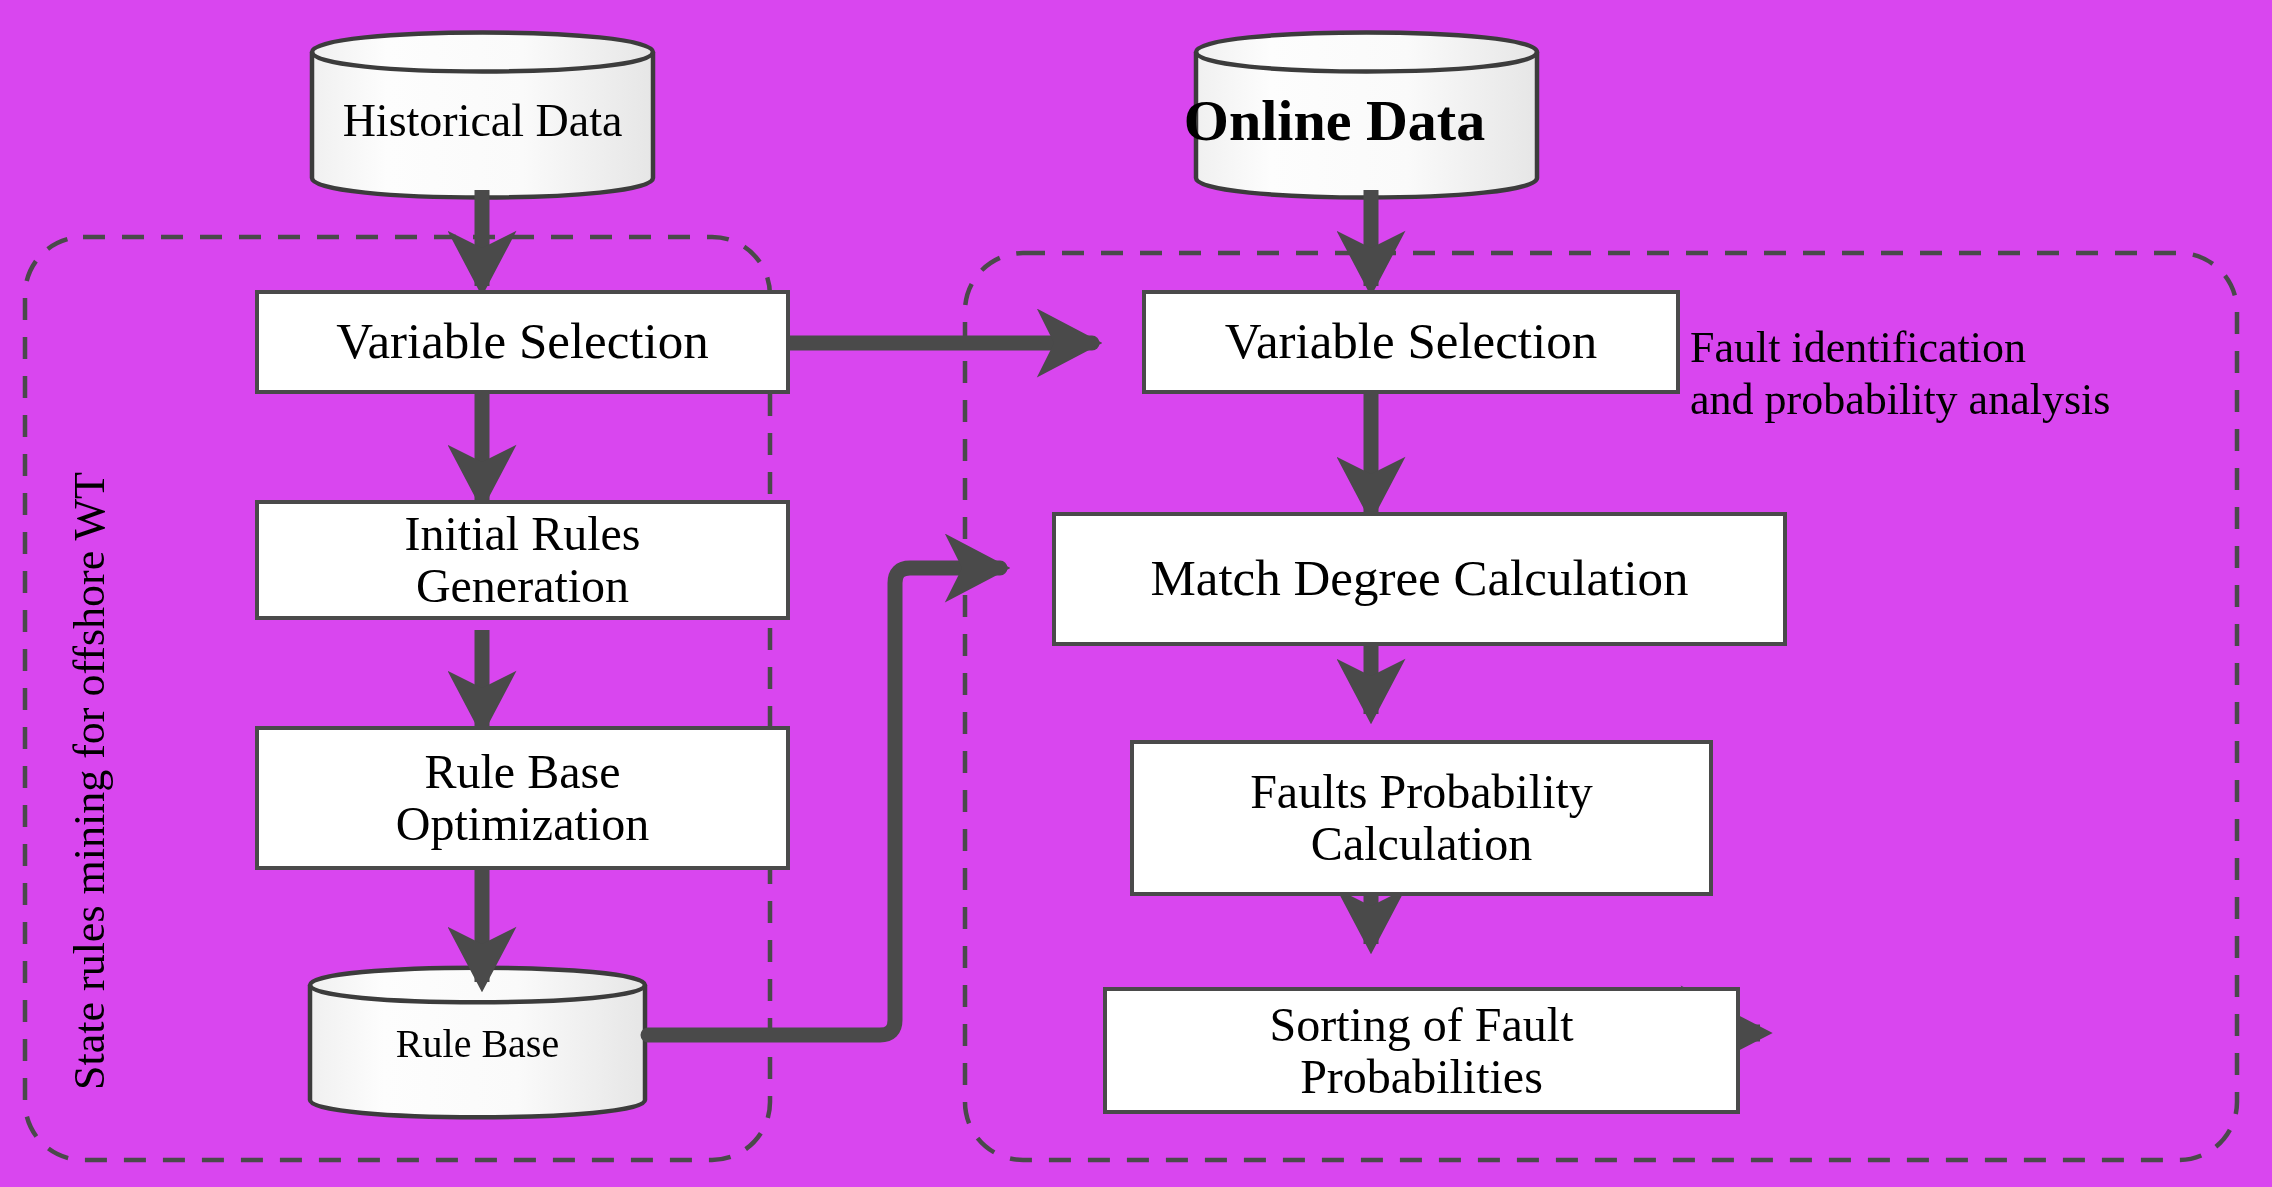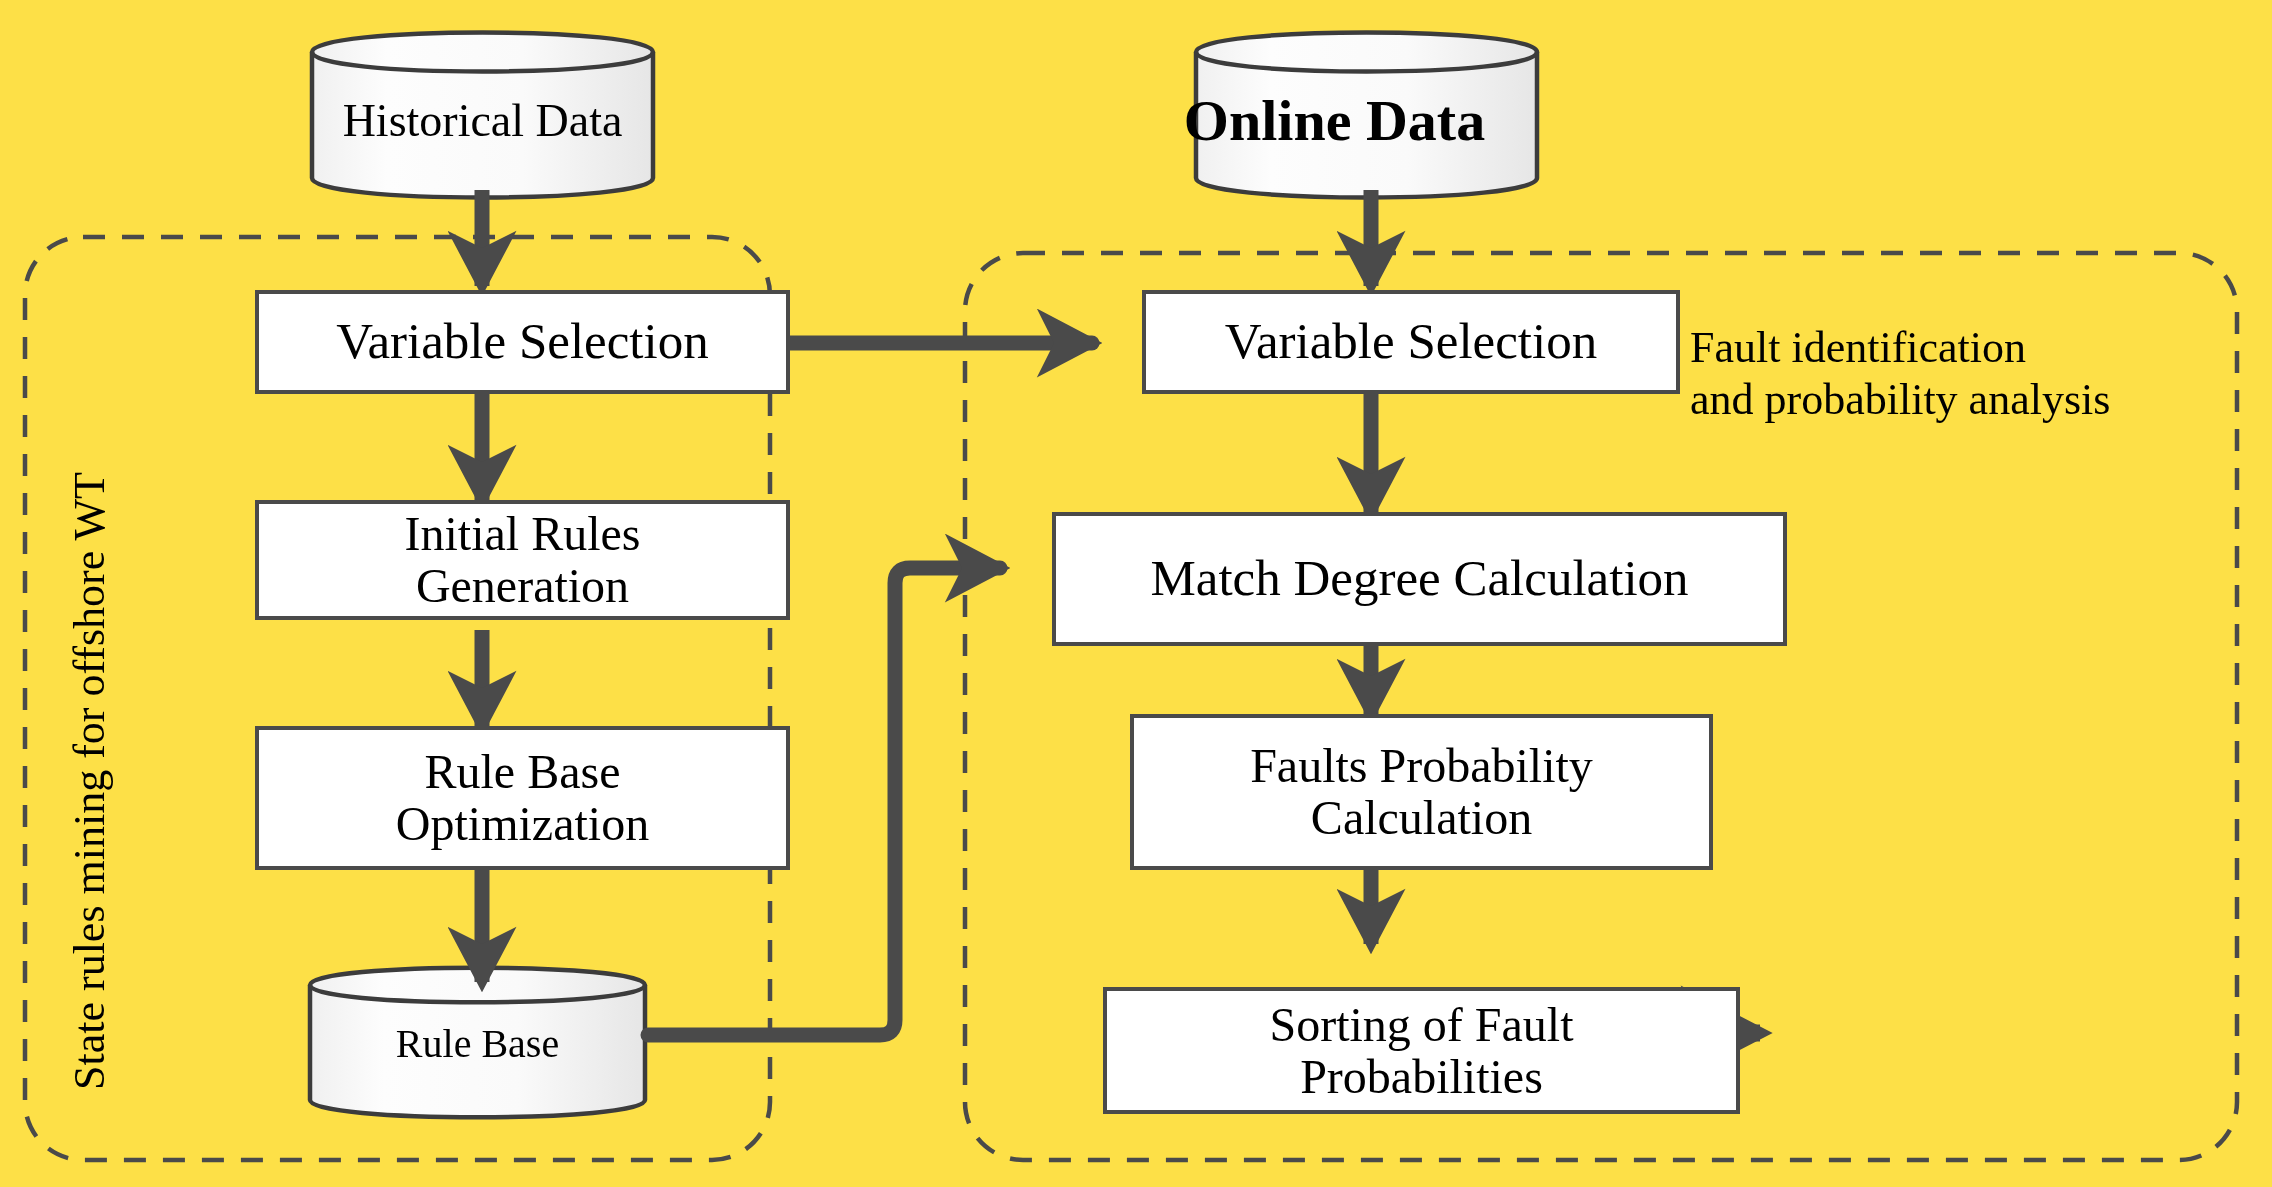--- a/index.html
+++ b/index.html
@@ -5,21 +5,21 @@
 <style>
   html, body {
     margin: 0;
     padding: 0;
     background: #ffffff;
   }
   #canvas {
     position: relative;
     width: 2272px;
     height: 1187px;
-    background: #fde047;
+    background: #d946ef;
     font-family: "Liberation Serif", "DejaVu Serif", serif;
     overflow: hidden;
   }
   #svg-layer {
     position: absolute;
     left: 0;
     top: 0;
     width: 2272px;
     height: 1187px;
     pointer-events: none;
@@ -142,21 +142,21 @@
   <div class="node-box" style="left:215px; top:500px; width:535px; height:120px; font-size:48px;">Initial Rules
 Generation</div>
 
   <div class="node-box" style="left:215px; top:726px; width:535px; height:144px; font-size:48px;">Rule Base
 Optimization</div>
 
   <div class="node-box" style="left:1102px; top:290px; width:538px; height:104px; font-size:51px;">Variable Selection</div>
 
   <div class="node-box" style="left:1012px; top:512px; width:735px; height:134px; font-size:51px;">Match Degree Calculation</div>
 
-  <div class="node-box" style="left:1090px; top:714px; width:583px; height:156px; font-size:48px;">Faults Probability
+  <div class="node-box" style="left:1090px; top:740px; width:583px; height:156px; font-size:48px;">Faults Probability
 Calculation</div>
 
   <div class="node-box" style="left:1063px; top:987px; width:637px; height:127px; font-size:48px;">Sorting of  Fault
 Probabilities</div>
 
 
   <div class="vertical-label" style="left:64px; top:330px; height:760px; font-size:44px;">State rules mining for offshore WT</div>
 
   <div class="free-text" style="left:1690px; top:322px; width:500px; font-size:44px;">Fault identification
 and probability analysis</div>

